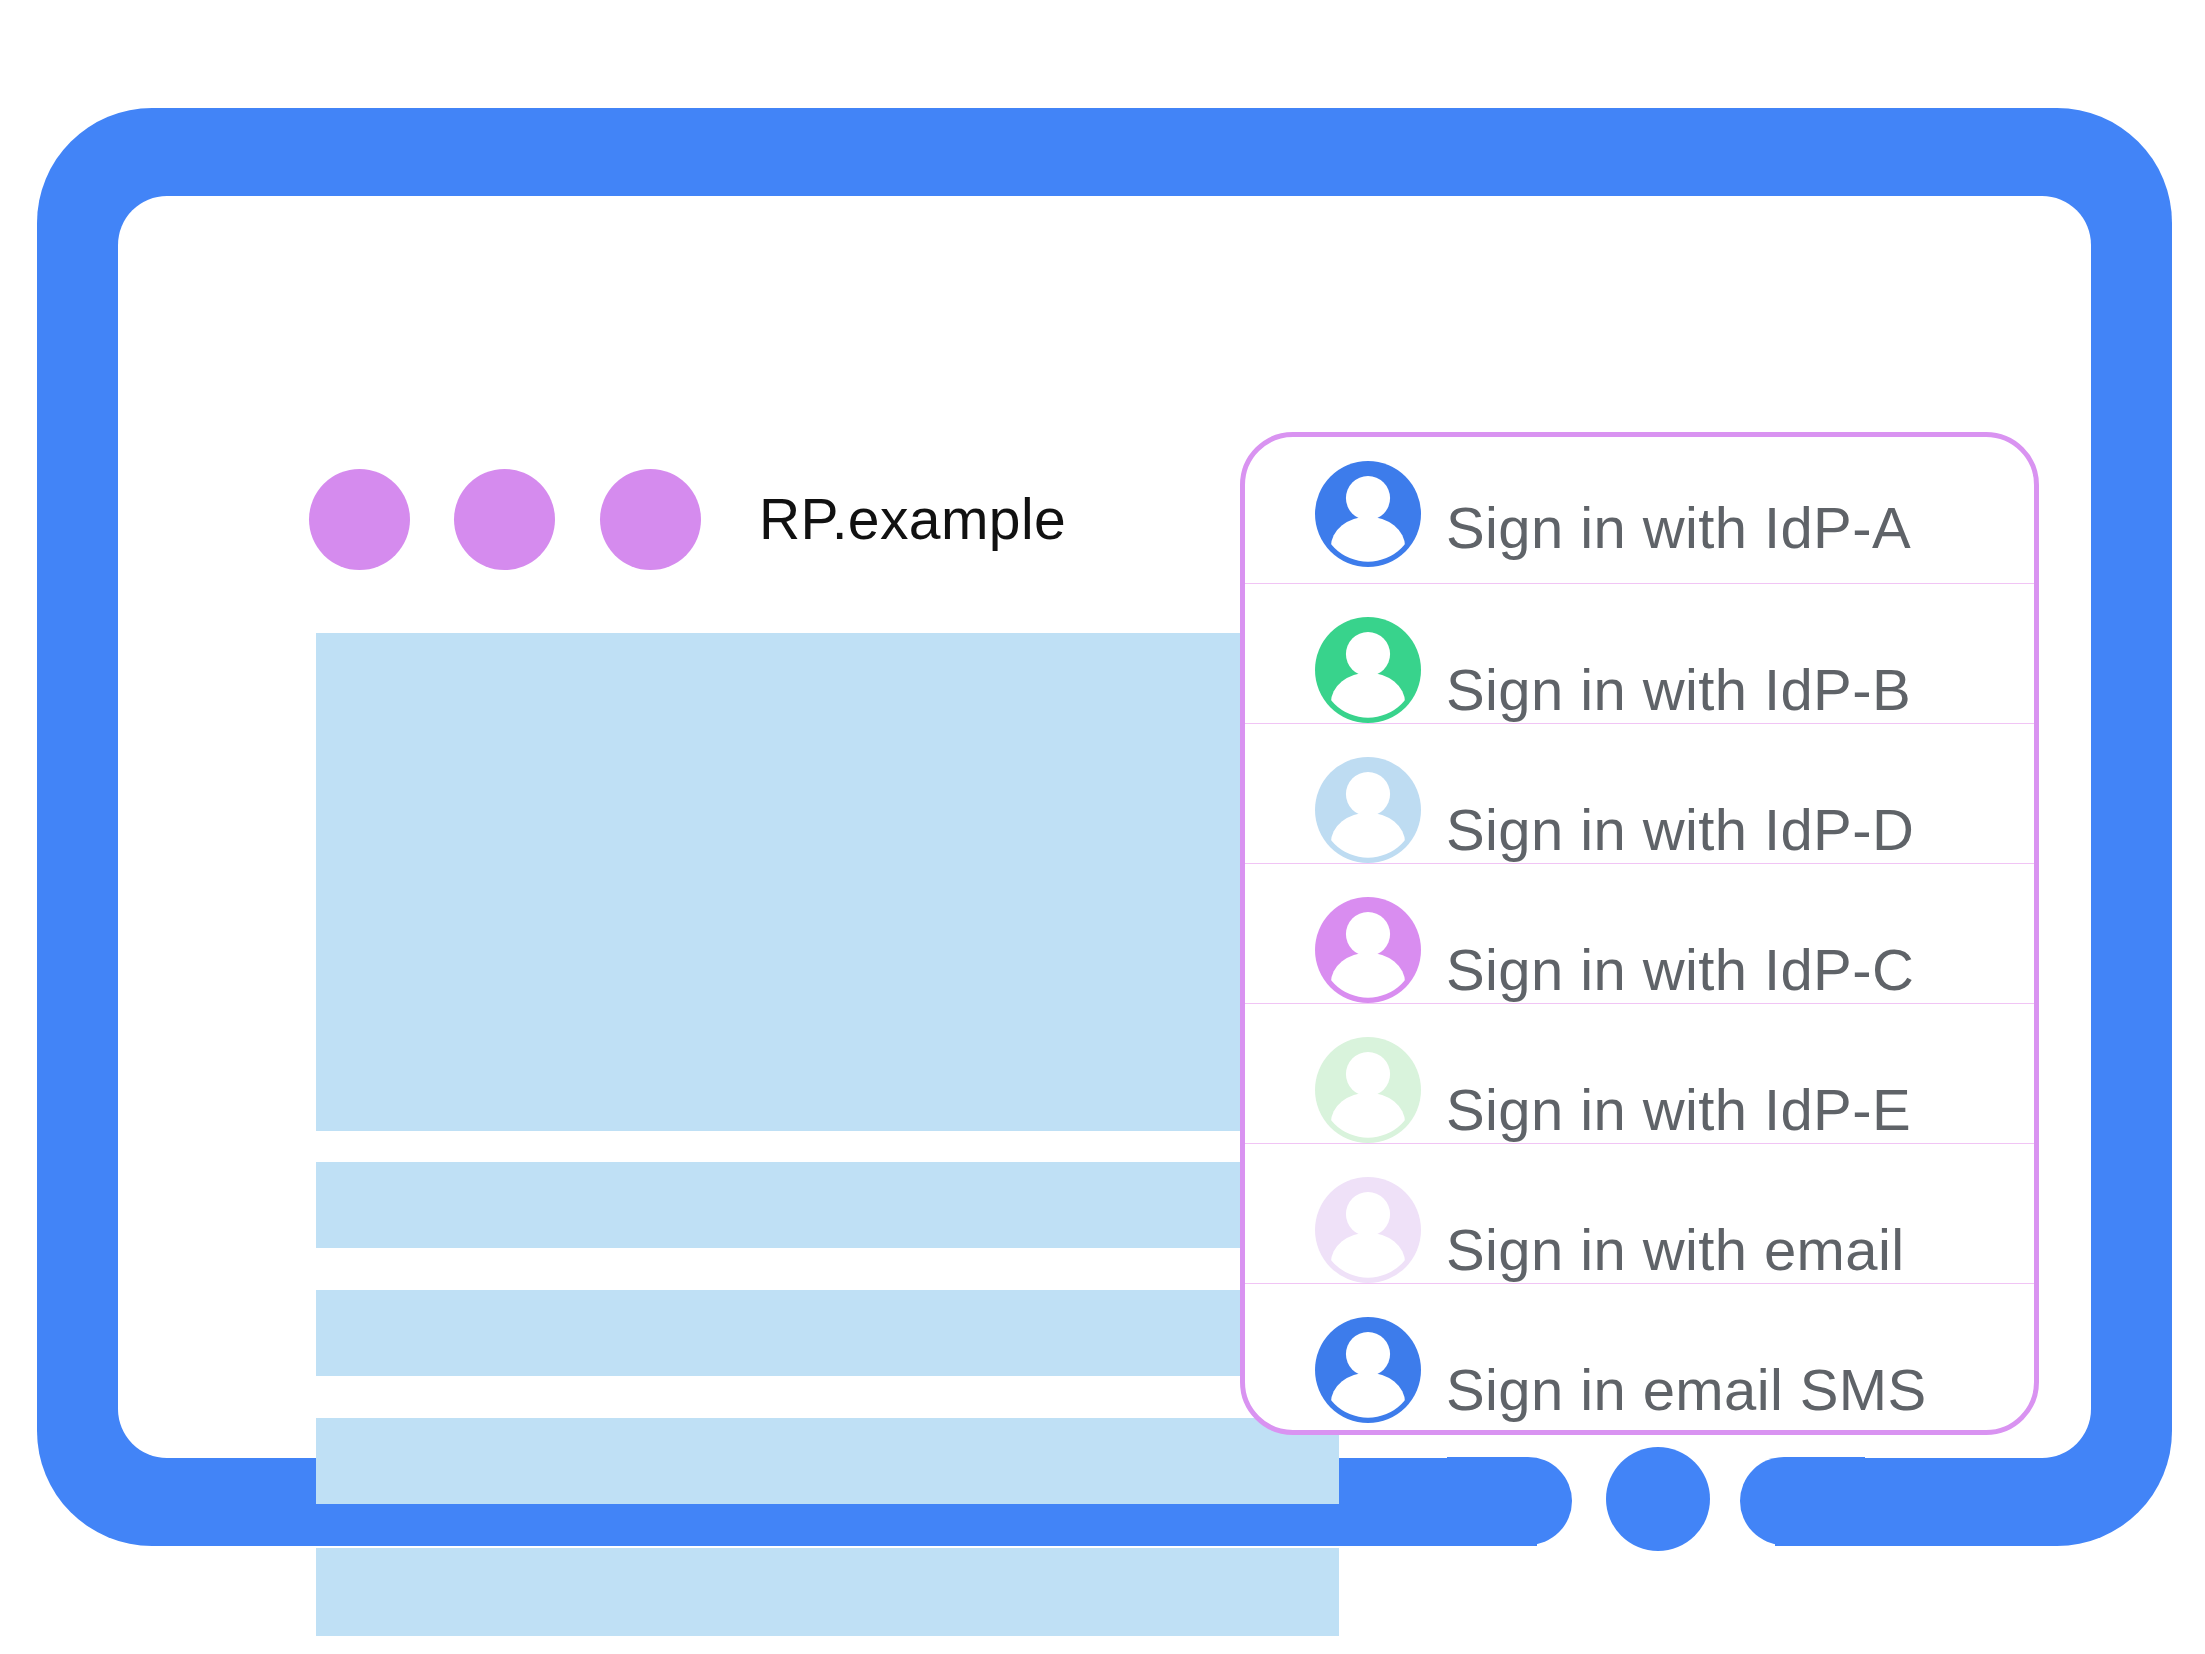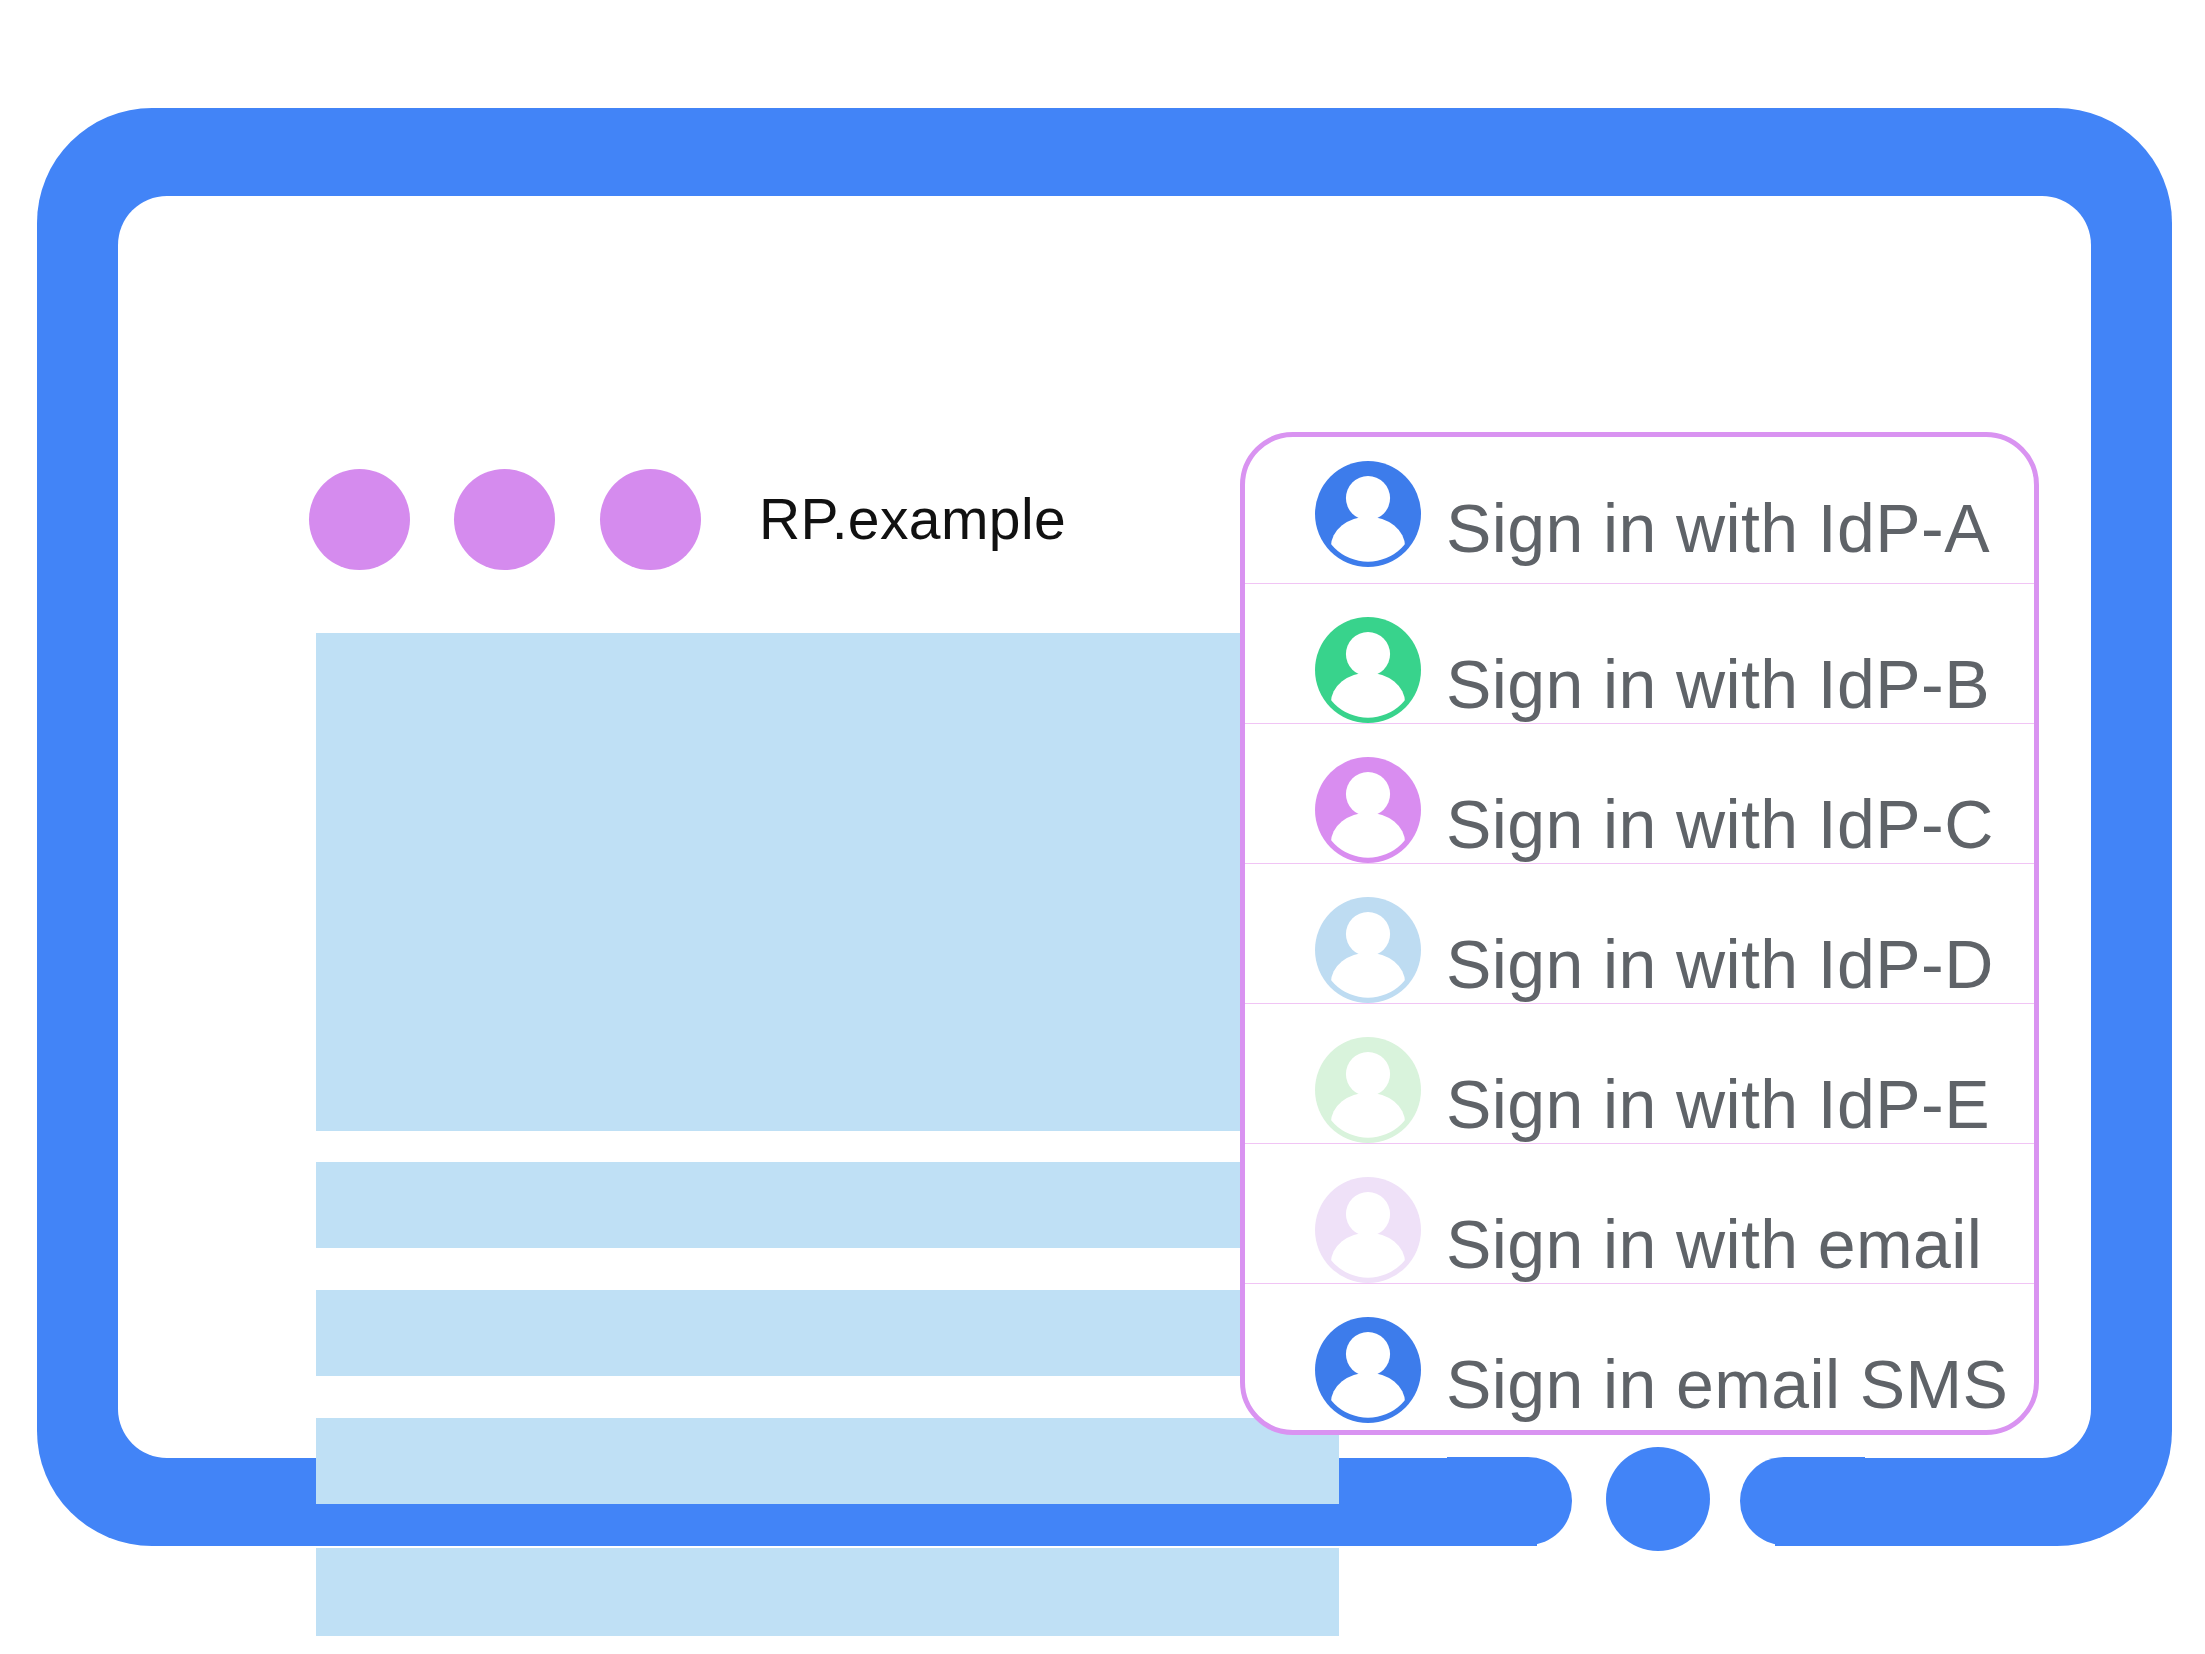--- a/index.html
+++ b/index.html
@@ -106,21 +106,21 @@
     display: flex;
     align-items: center;
     padding-left: 70px;
     gap: 25px;
     cursor: pointer;
     min-height: 0;
   }
   .signin-row + .signin-row { border-top: 1.8px solid #f1c4f5; align-items: flex-end; }
   .avatar { width: 106px; height: 106px; flex: 0 0 auto; display: block; }
   .signin-label {
-    font-size: 68px;
+    font-size: 58px;
     font-weight: 500;
     color: #5f6368;
     letter-spacing: 0.4px;
     white-space: nowrap;
     margin-top: 28px;
   }
 </style>
 </head>
 <body>
 
@@ -174,38 +174,38 @@
         <g fill="#ffffff" clip-path="url(#avclip)">
           <circle cx="60" cy="42" r="25"></circle>
             <ellipse cx="60" cy="97" rx="42" ry="34"></ellipse>
         </g>
       </svg>
       <span class="signin-label">Sign in with IdP-B</span>
     </div>
 
     <div class="signin-row">
       <svg class="avatar" viewBox="0 0 120 120">
+        <circle cx="60" cy="60" r="60" fill="#bedcf2"></circle>
+        <g fill="#ffffff" clip-path="url(#avclip)">
+          <circle cx="60" cy="42" r="25"></circle>
+            <ellipse cx="60" cy="97" rx="42" ry="34"></ellipse>
+        </g>
+      </svg>
+      <span class="signin-label">Sign in with IdP-D</span>
+    </div>
+
+    <div class="signin-row">
+      <svg class="avatar" viewBox="0 0 120 120">
         <circle cx="60" cy="60" r="60" fill="#d98df0"></circle>
         <g fill="#ffffff" clip-path="url(#avclip)">
           <circle cx="60" cy="42" r="25"></circle>
             <ellipse cx="60" cy="97" rx="42" ry="34"></ellipse>
         </g>
       </svg>
       <span class="signin-label">Sign in with IdP-C</span>
-    </div>
-
-    <div class="signin-row">
-      <svg class="avatar" viewBox="0 0 120 120">
-        <circle cx="60" cy="60" r="60" fill="#bedcf2"></circle>
-        <g fill="#ffffff" clip-path="url(#avclip)">
-          <circle cx="60" cy="42" r="25"></circle>
-            <ellipse cx="60" cy="97" rx="42" ry="34"></ellipse>
-        </g>
-      </svg>
-      <span class="signin-label">Sign in with IdP-D</span>
     </div>
 
     <div class="signin-row">
       <svg class="avatar" viewBox="0 0 120 120">
         <circle cx="60" cy="60" r="60" fill="#d9f3dc"></circle>
         <g fill="#ffffff" clip-path="url(#avclip)">
           <circle cx="60" cy="42" r="25"></circle>
             <ellipse cx="60" cy="97" rx="42" ry="34"></ellipse>
         </g>
       </svg>

